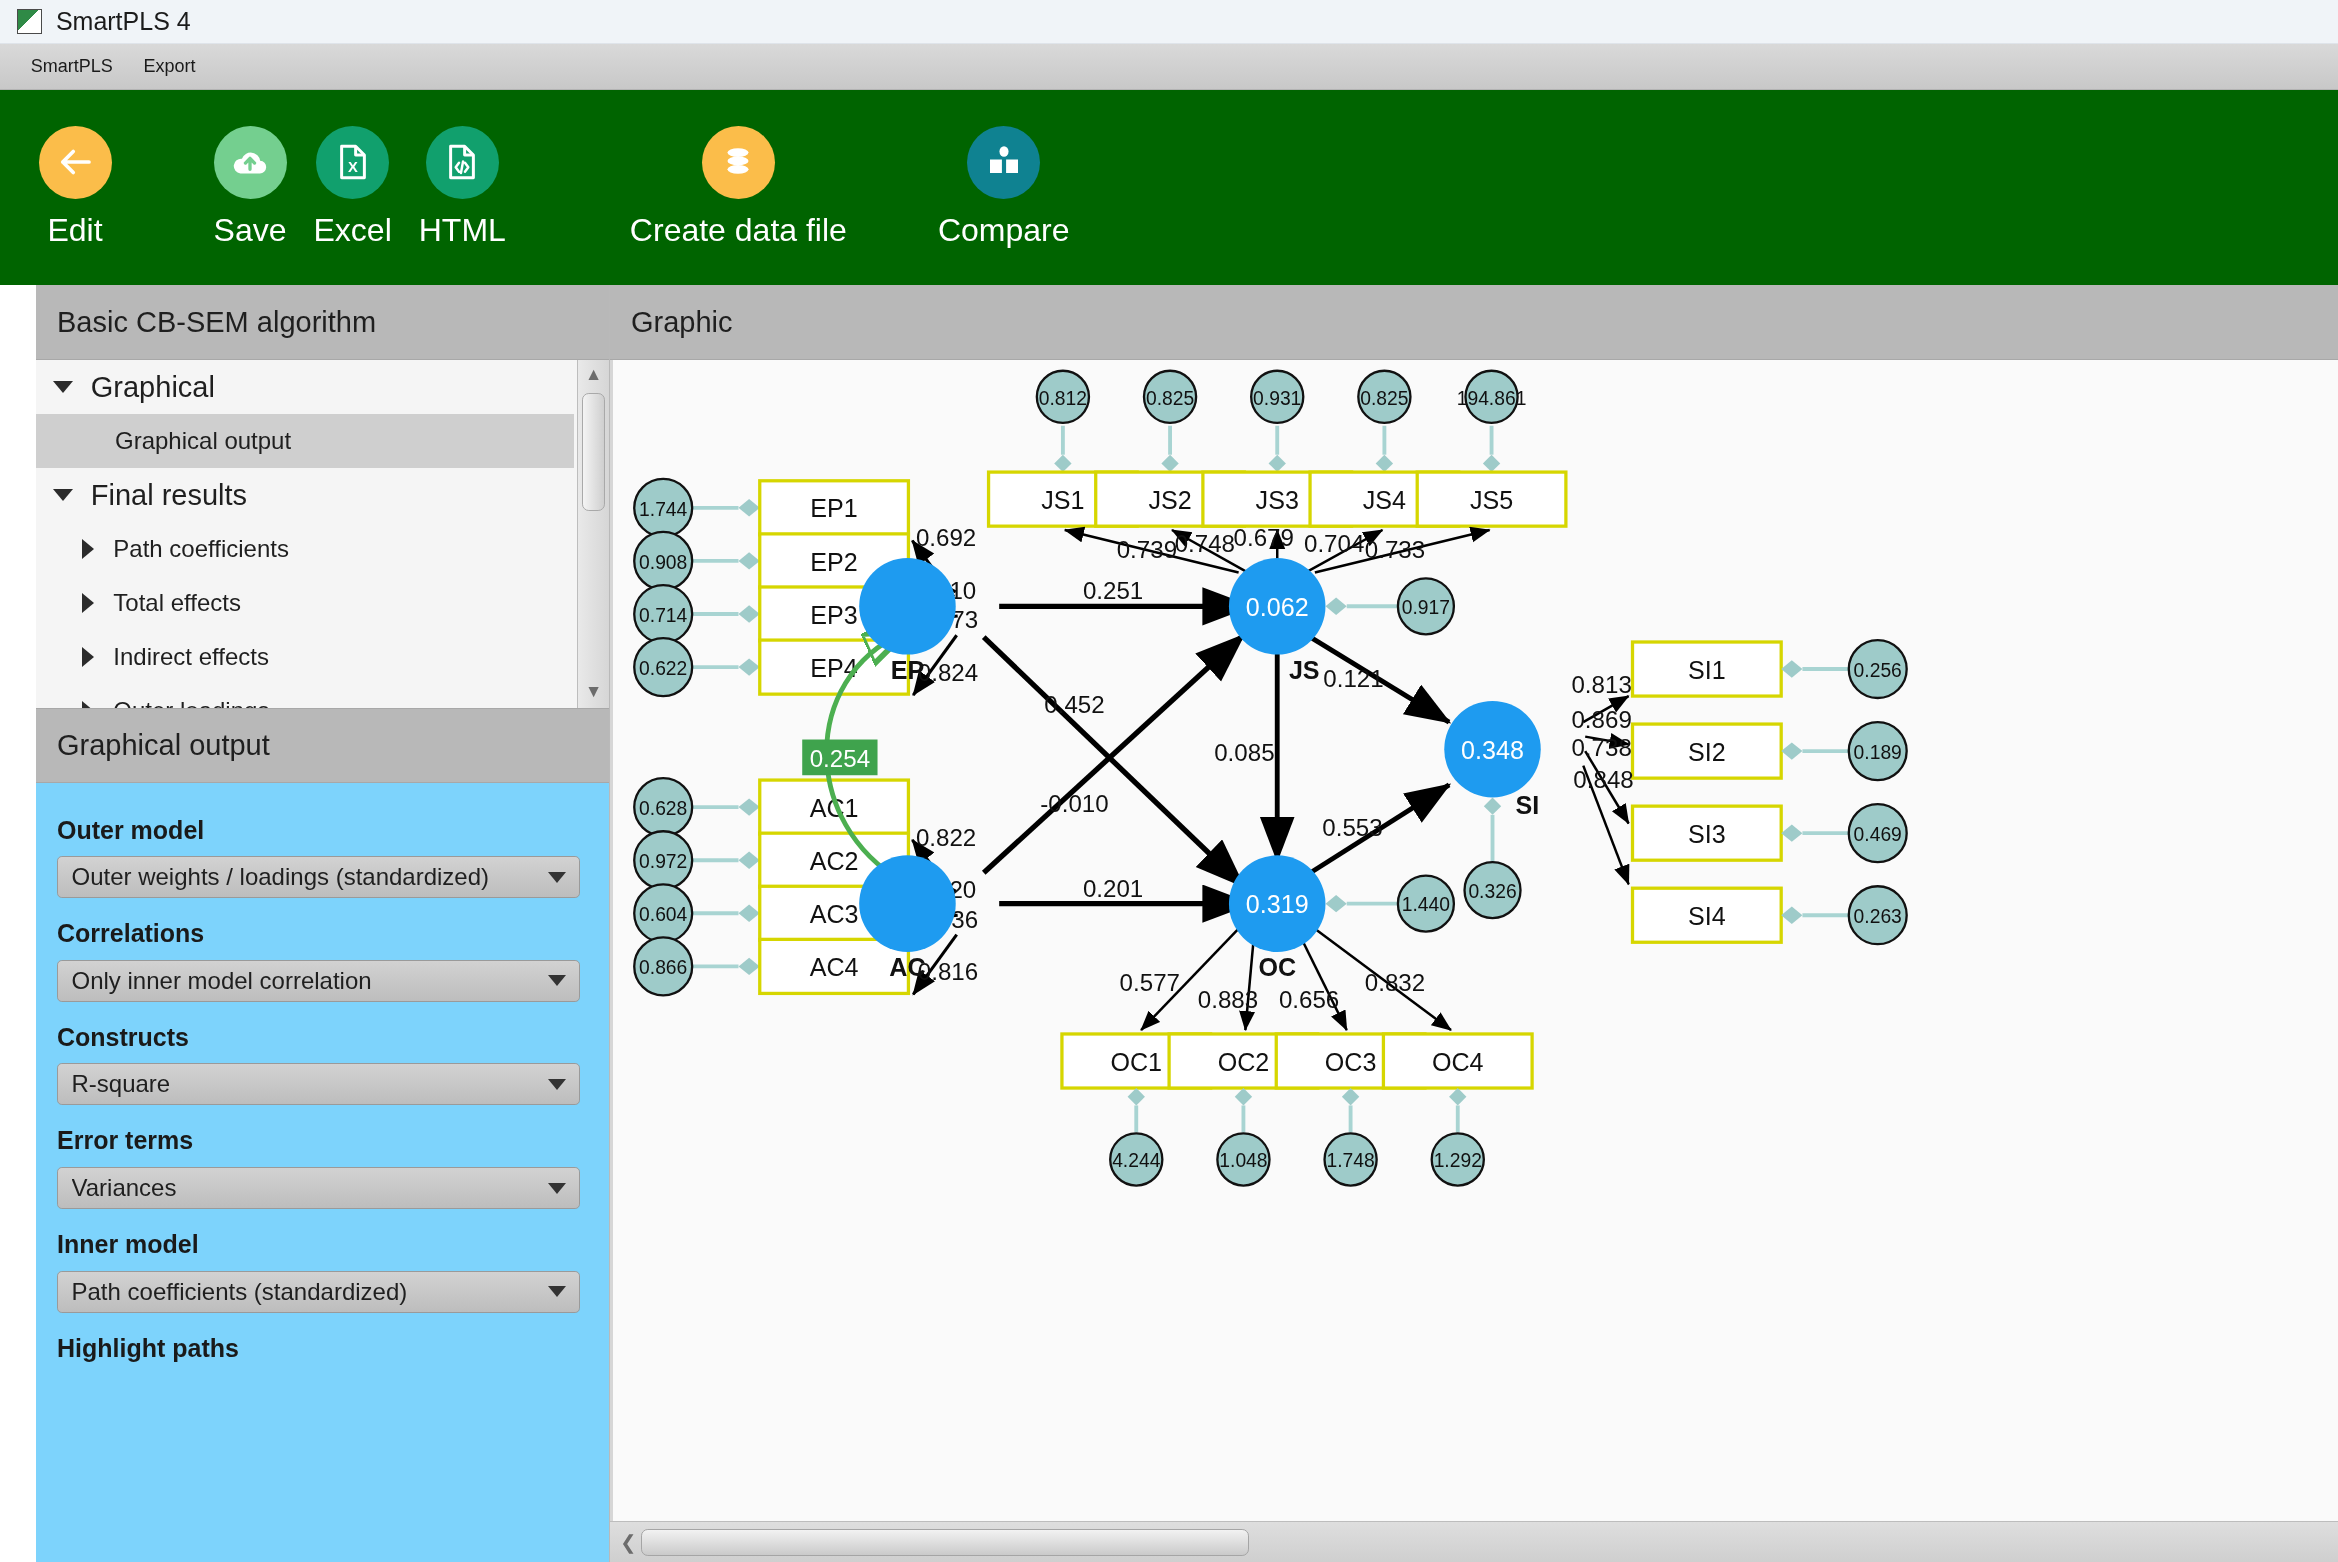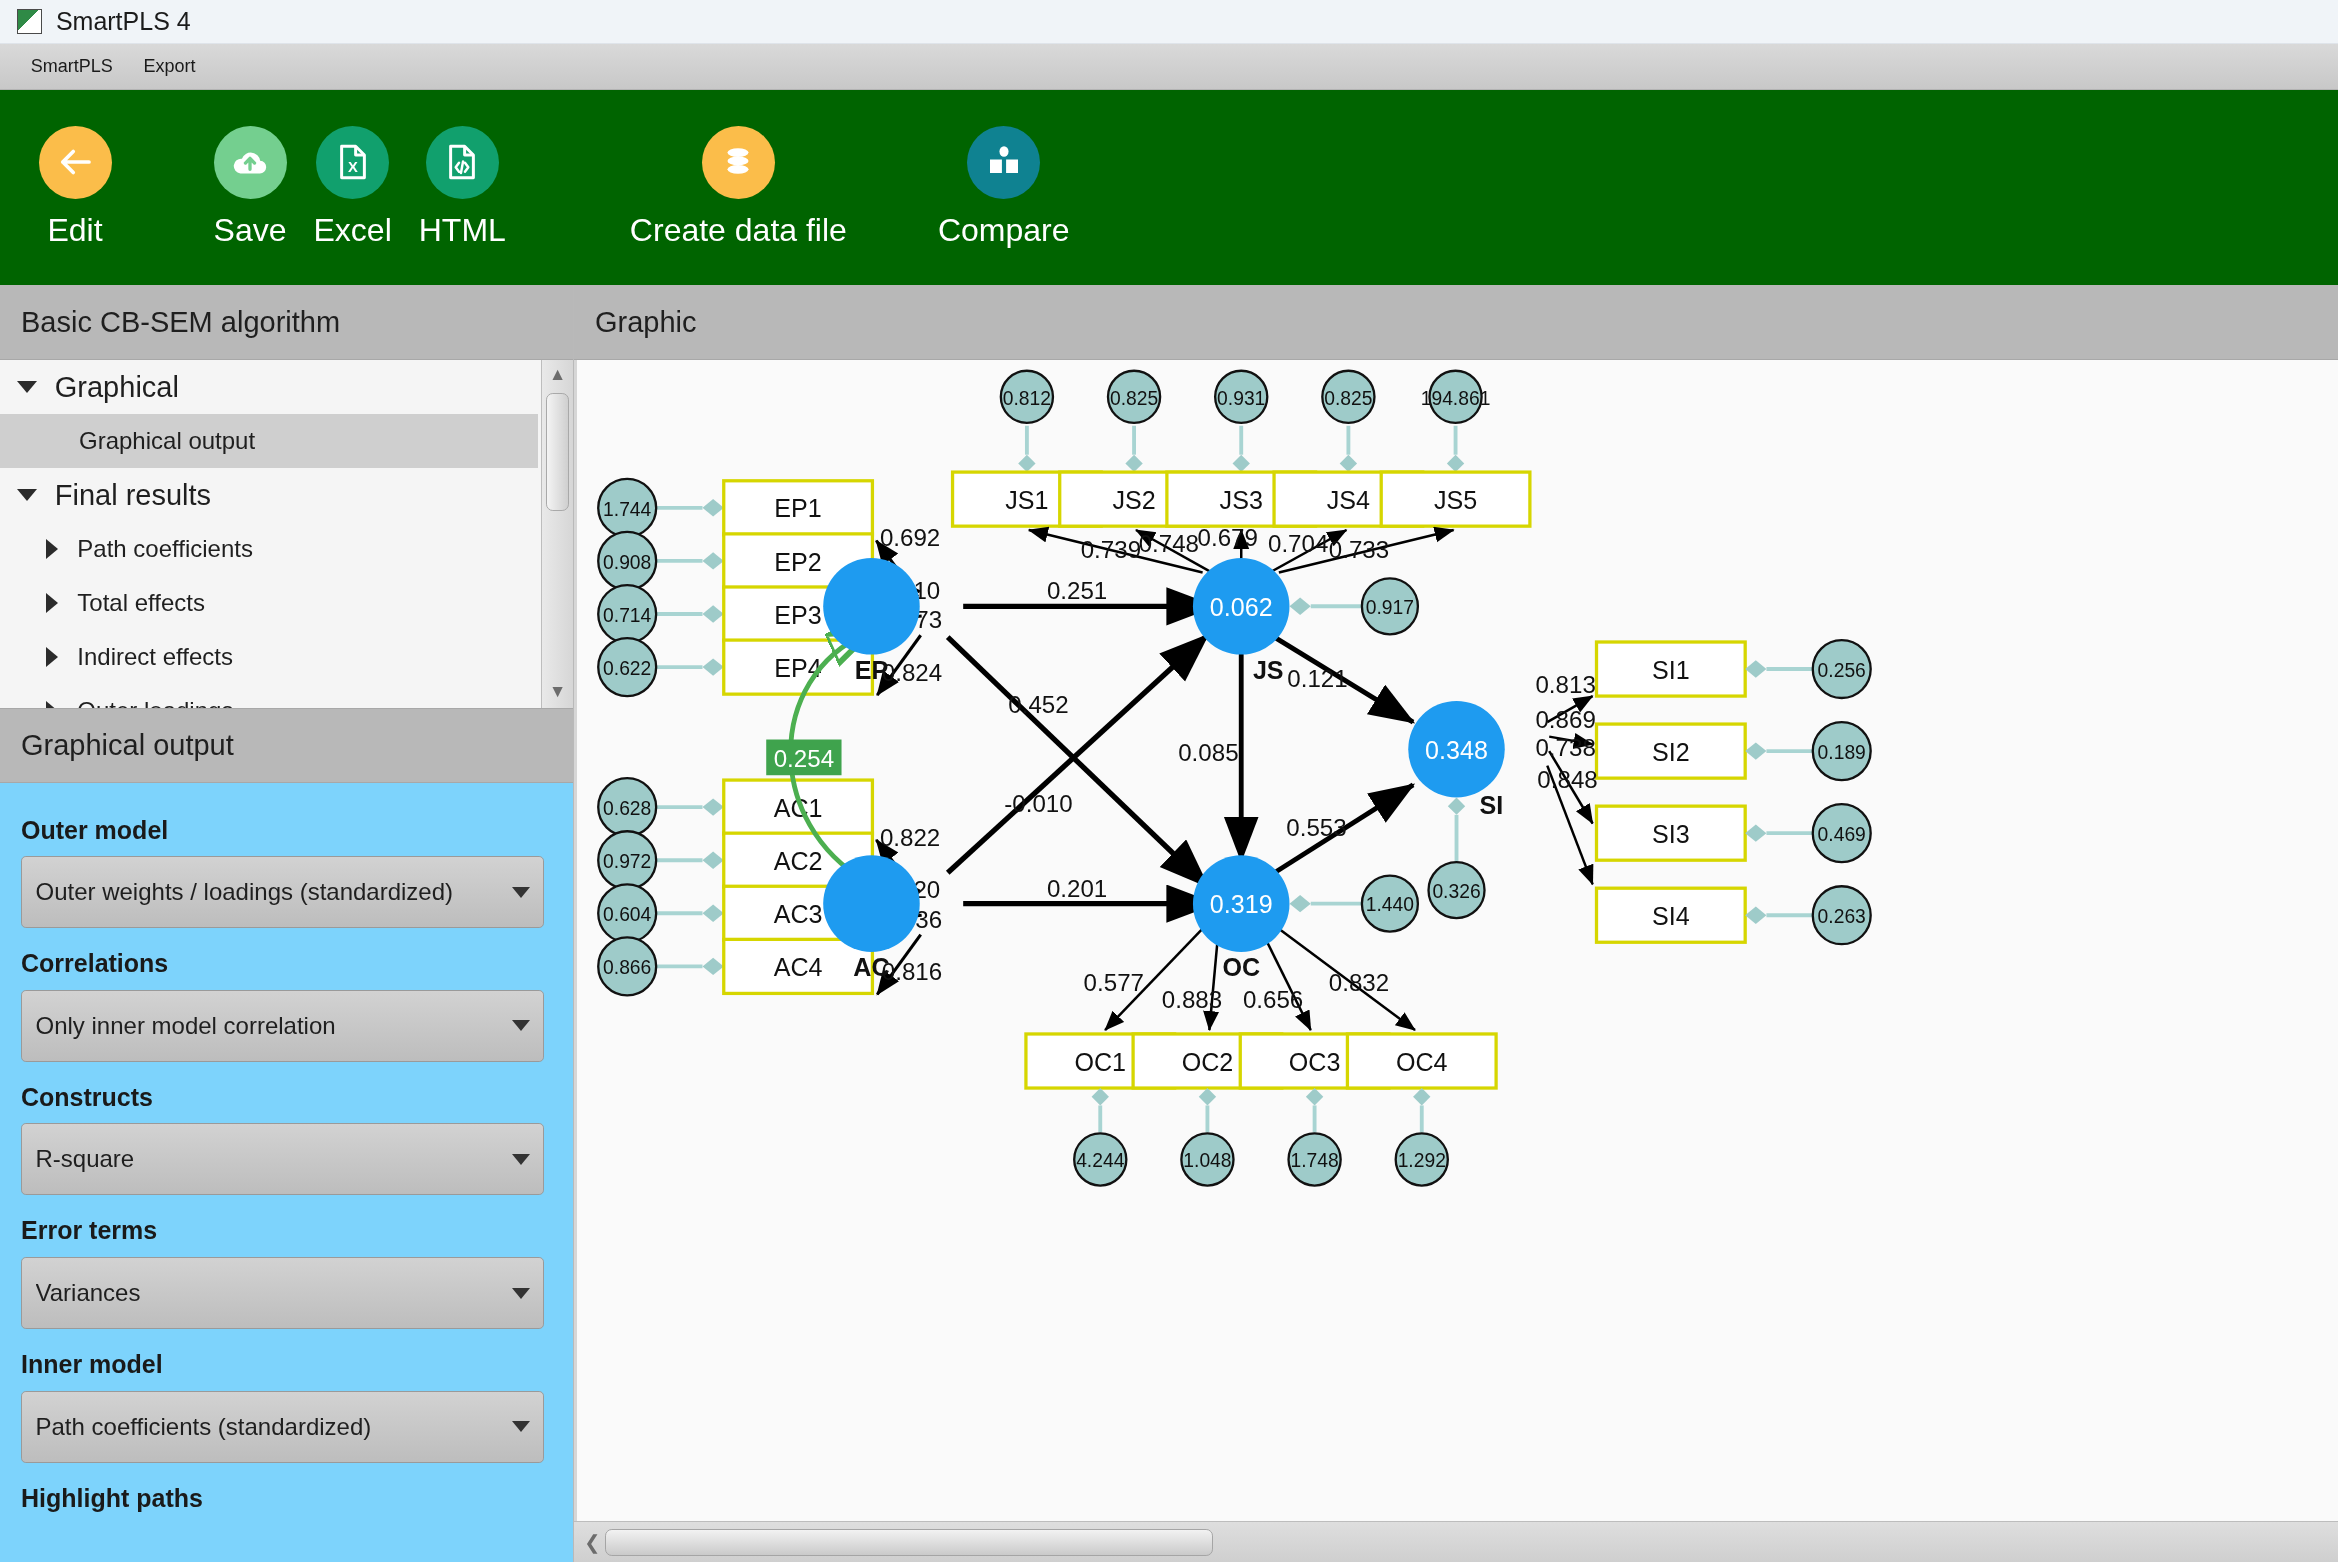--- a/index.html
+++ b/index.html
@@ -64,21 +64,21 @@
   .rb-save   { background: #74cf8f; }
   .rb-excel  { background: #11a06d; }
   .rb-html   { background: #11a06d; }
   .rb-data   { background: #fbbd4a; }
   .rb-comp   { background: #0f8291; }
   .gap-a { width: 75px; }
   .gap-b { width: 97px; }
   .gap-c { width: 64px; }
 
   
-  .body-row { display: flex; height: calc(1562px - 44px - 46px - 195px); }
+  .body-row { display: flex; height: calc(1562px - 44px - 46px - 195px); padding-left: 36px; }
 
   
   .leftpane {
     width: 574px; flex: 0 0 574px;
     background: #f2f2f2;
     display: flex; flex-direction: column;
     border-right: 1px solid #b9b9b9;
   }
   .pane-header {
     background: #b8b8b8;
@@ -138,21 +138,21 @@
   }
   .opts {
     background: #7dd3fc; flex: 1 1 auto;
     padding: 23px 29px 0 21px; overflow: hidden;
   }
   .opt-label {
     font-size: 25px; font-weight: bold; color: #1a1a1a;
     margin-bottom: 11.6px; margin-top: 9.7px;
   }
   .opt-select {
-    height: 72px; width: 100%;
+    height: 42px; width: 100%;
     background: linear-gradient(#d2d2d2,#bdbdbd);
     border: 1px solid #9a9a9a; border-radius: 4.8px;
     display: flex; align-items: center;
     padding: 0 13.5px; font-size: 24px; color: #1f1f1f;
     position: relative; cursor: pointer;
     margin-bottom: 21px;
   }
   .opt-select .sel-text {
     flex: 1 1 auto; overflow: hidden; white-space: nowrap;
   }

